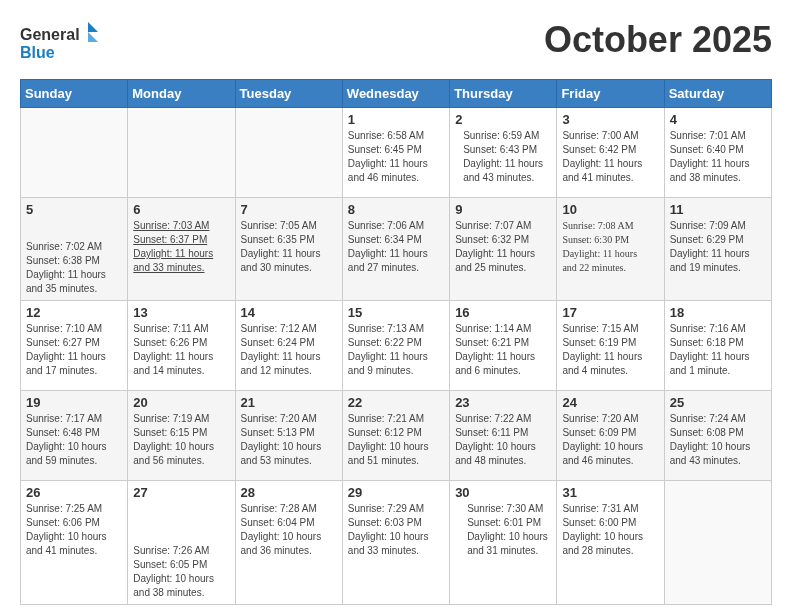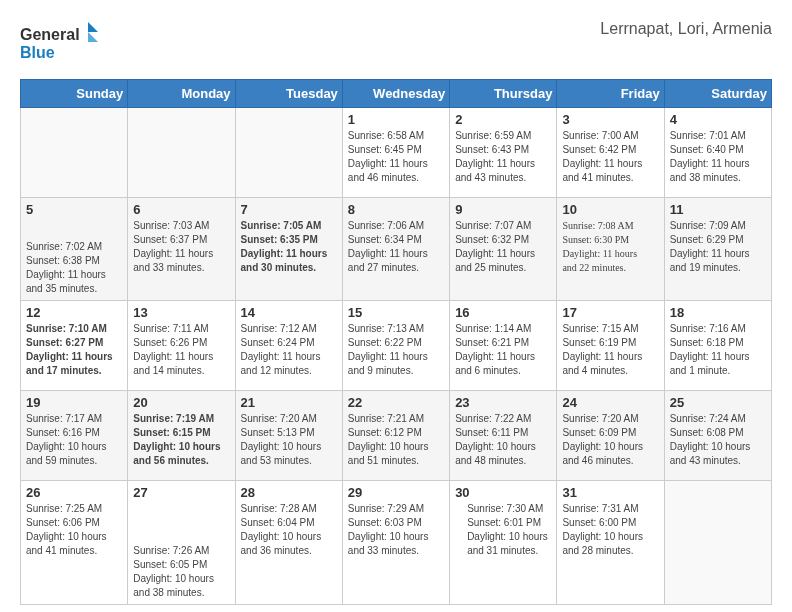--- a/index.html
+++ b/index.html
@@ -33,21 +33,21 @@
       width: 100%;
       border-collapse: collapse;
       table-layout: fixed;
     }
     thead tr th {
       background-color: #3a7fc1;
       color: #fff;
       font-size: 13px;
       font-weight: bold;
       padding: 6px 4px;
-      text-align: right;
+      text-align: left;
       border: 1px solid #2a6aaa;
     }
     tbody tr td {
       border: 1px solid #ccc;
       vertical-align: top;
       padding: 4px 5px;
       font-size: 10.5px;
       color: #333;
       height: 90px;
       background: #fff;
@@ -93,21 +93,21 @@
           <text x="0" y="20" font-family="Arial" font-size="16" font-weight="bold" fill="#333">General</text>
           <text x="0" y="38" font-family="Arial" font-size="16" font-weight="bold" fill="#1a7fc1">Blue</text>
 
           <polygon points="68,2 78,12 68,12" fill="#1a7fc1"></polygon>
           <polygon points="68,12 78,22 68,22" fill="#5aabdf"></polygon>
         </svg>
       </div>
     </div>
   </div>
   <div class="title-block">
-    <div class="subtitle">Lerrnapat, Lori, Armenia</div>
+    <div class="month-title">October 2025</div>
   </div>
 </div>
 
 <table>
   <thead>
     <tr>
     <th>Sunday</th>
         <th>Monday</th>
         <th>Tuesday</th>
         <th>Wednesday</th>
@@ -123,21 +123,21 @@
         <td class="empty-cell"></td>
         <td>
           <span class="day-number">1</span>
           <div class="day-info" style="white-space: pre-line;">Sunrise: 6:58 AM
 Sunset: 6:45 PM
 Daylight: 11 hours
 and 46 minutes.</div>
         </td>
         <td>
           <span class="day-number">2</span>
-          <div class="day-info" style="white-space: pre-line;">Sunrise: 6:59 AM
+          <div class="day-info" style="white-space: pre-line; margin-left: 8px;">Sunrise: 6:59 AM
 Sunset: 6:43 PM
 Daylight: 11 hours
 and 43 minutes.</div>
         </td>
         <td>
           <span class="day-number">3</span>
           <div class="day-info" style="white-space: pre-line;">Sunrise: 7:00 AM
 Sunset: 6:42 PM
 Daylight: 11 hours
 and 41 minutes.</div>
@@ -153,28 +153,28 @@
       <tr>
         <td>
           <span class="day-number">5</span>
           <div class="day-info" style="white-space: pre-line; margin-top: 23px;">Sunrise: 7:02 AM
 Sunset: 6:38 PM
 Daylight: 11 hours
 and 35 minutes.</div>
         </td>
         <td>
           <span class="day-number">6</span>
-          <div class="day-info" style="white-space: pre-line;">Sunrise: 7:03 AM
+          <div class="day-info" style="white-space: pre-line; text-decoration: underline;">Sunrise: 7:03 AM
 Sunset: 6:37 PM
 Daylight: 11 hours
 and 33 minutes.</div>
         </td>
         <td>
           <span class="day-number">7</span>
-          <div class="day-info" style="white-space: pre-line; font-weight: bold;">Sunrise: 7:05 AM
+          <div class="day-info" style="white-space: pre-line;">Sunrise: 7:05 AM
 Sunset: 6:35 PM
 Daylight: 11 hours
 and 30 minutes.</div>
         </td>
         <td>
           <span class="day-number">8</span>
           <div class="day-info" style="white-space: pre-line;">Sunrise: 7:06 AM
 Sunset: 6:34 PM
 Daylight: 11 hours
 and 27 minutes.</div>
@@ -197,21 +197,21 @@
           <span class="day-number">11</span>
           <div class="day-info" style="white-space: pre-line;">Sunrise: 7:09 AM
 Sunset: 6:29 PM
 Daylight: 11 hours
 and 19 minutes.</div>
         </td>
       </tr>
       <tr>
         <td>
           <span class="day-number">12</span>
-          <div class="day-info" style="white-space: pre-line; font-weight: bold;">Sunrise: 7:10 AM
+          <div class="day-info" style="white-space: pre-line;">Sunrise: 7:10 AM
 Sunset: 6:27 PM
 Daylight: 11 hours
 and 17 minutes.</div>
         </td>
         <td>
           <span class="day-number">13</span>
           <div class="day-info" style="white-space: pre-line;">Sunrise: 7:11 AM
 Sunset: 6:26 PM
 Daylight: 11 hours
 and 14 minutes.</div>
@@ -249,27 +249,27 @@
           <div class="day-info" style="white-space: pre-line;">Sunrise: 7:16 AM
 Sunset: 6:18 PM
 Daylight: 11 hours
 and 1 minute.</div>
         </td>
       </tr>
       <tr>
         <td>
           <span class="day-number">19</span>
           <div class="day-info" style="white-space: pre-line;">Sunrise: 7:17 AM
-Sunset: 6:16 PM
+Sunset: 6:48 PM
 Daylight: 10 hours
 and 59 minutes.</div>
         </td>
         <td>
           <span class="day-number">20</span>
-          <div class="day-info" style="white-space: pre-line; font-weight: bold;">Sunrise: 7:19 AM
+          <div class="day-info" style="white-space: pre-line;">Sunrise: 7:19 AM
 Sunset: 6:15 PM
 Daylight: 10 hours
 and 56 minutes.</div>
         </td>
         <td>
           <span class="day-number">21</span>
           <div class="day-info" style="white-space: pre-line;">Sunrise: 7:20 AM
 Sunset: 5:13 PM
 Daylight: 10 hours
 and 53 minutes.</div>

